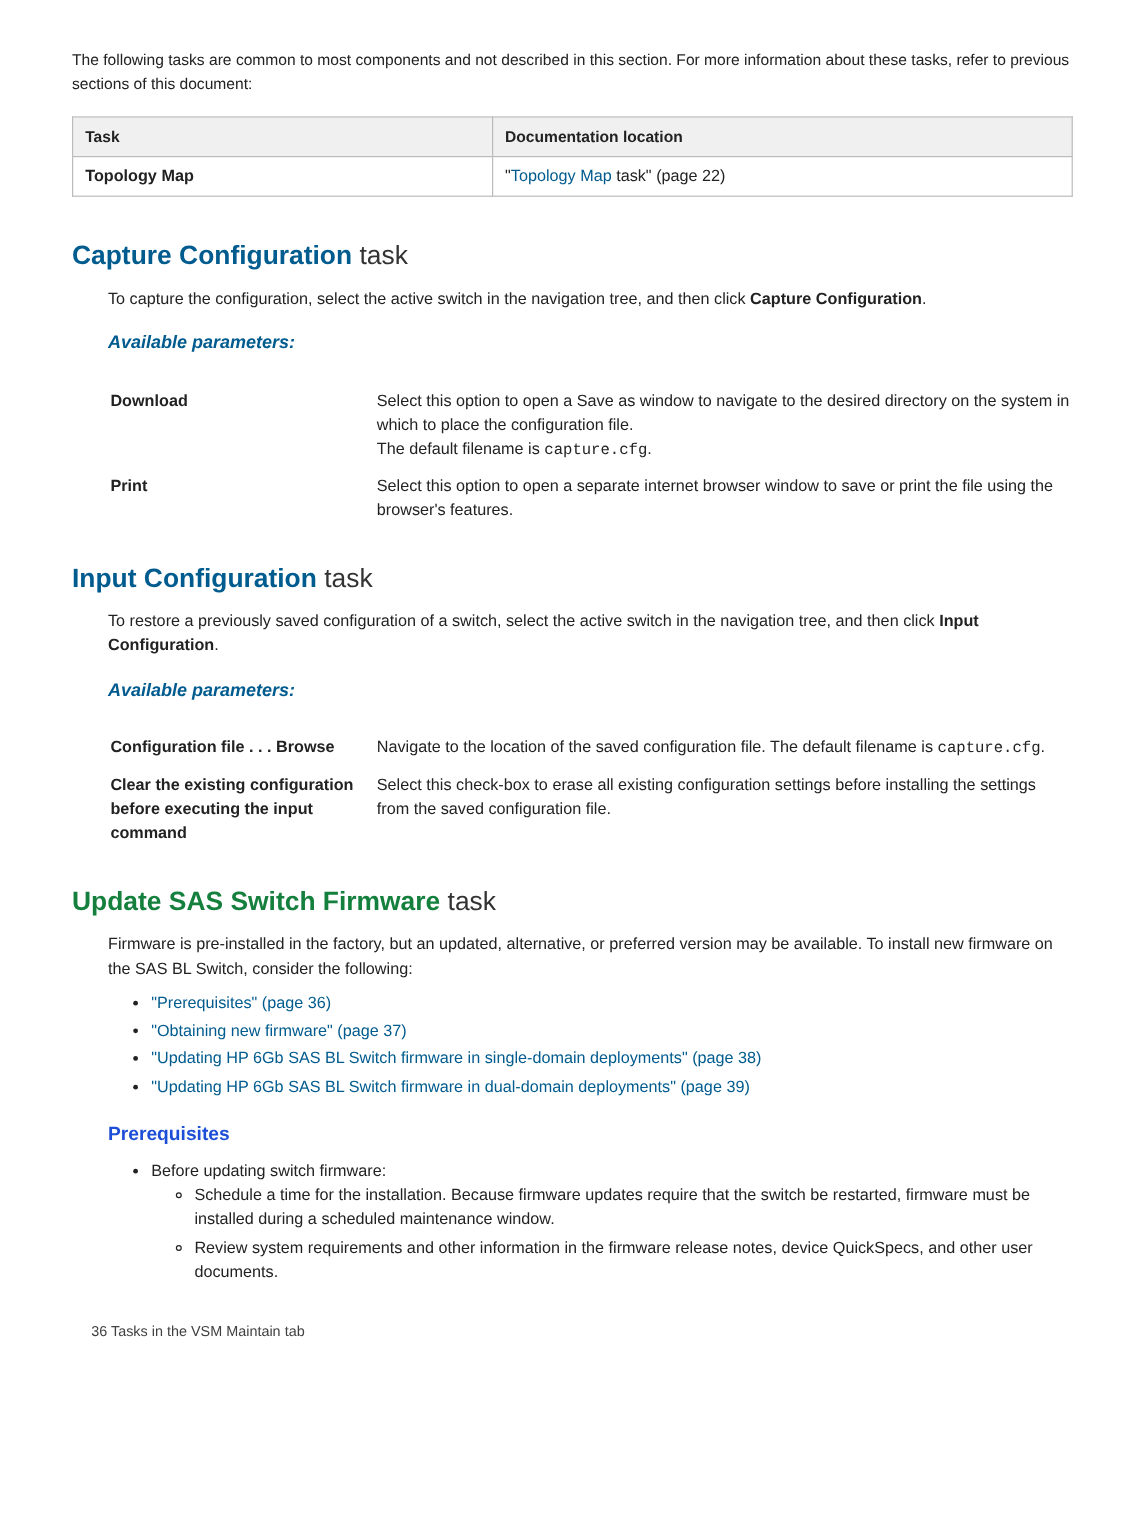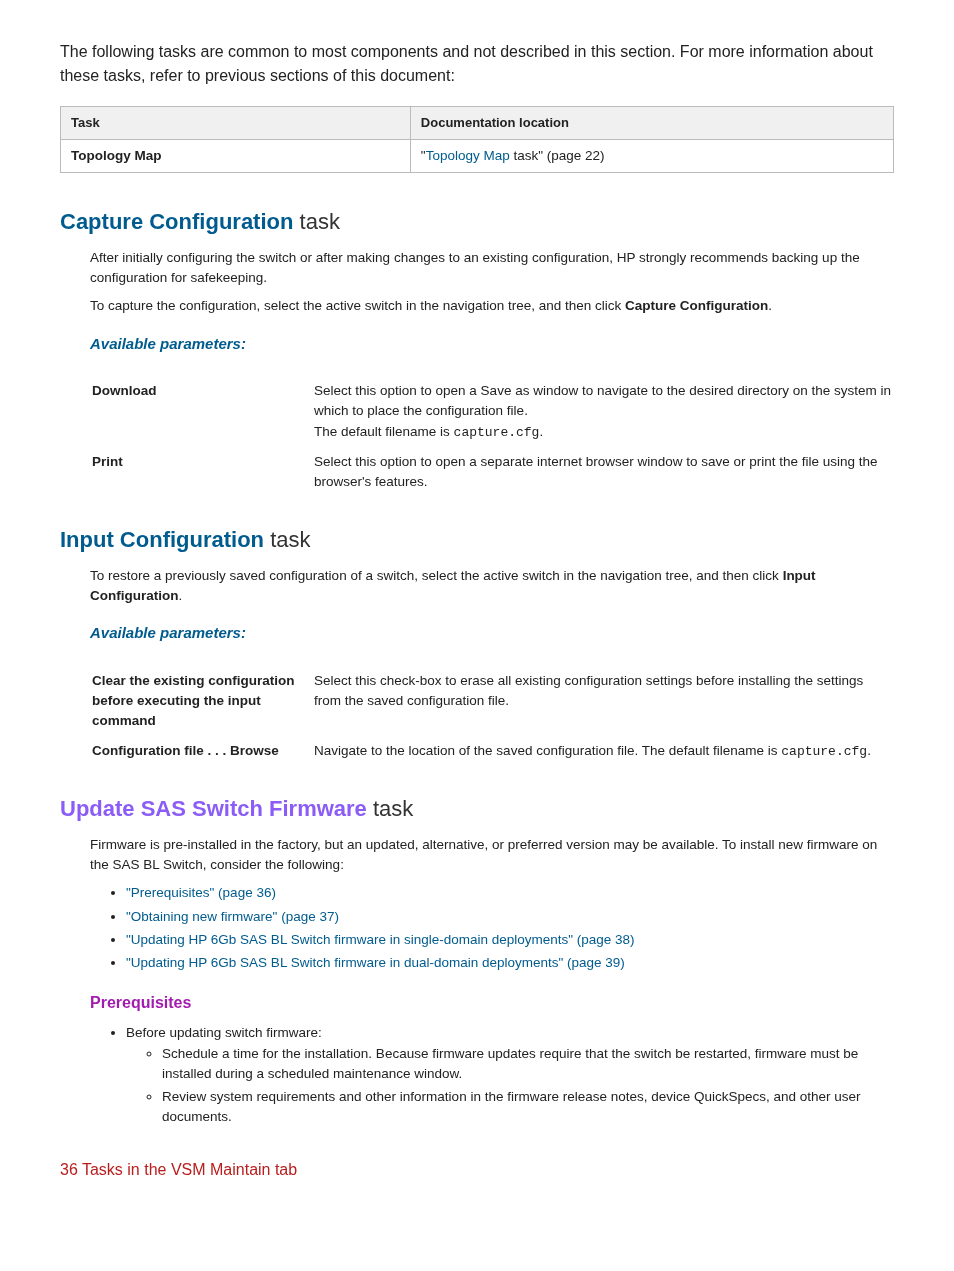--- a/index.html
+++ b/index.html
@@ -7,21 +7,21 @@
       font-family: Arial, Helvetica, sans-serif;
       font-size: 13.5px;
       color: #222;
       background: #fff;
       padding: 40px 60px 40px 60px;
       line-height: 1.5;
     }
     .intro-text {
       margin-bottom: 18px;
       color: #222;
-      font-size: 16px;
+      font-size: 13px;
     }
     
     .task-table {
       width: 100%;
       border-collapse: collapse;
       margin-bottom: 32px;
       font-size: 13.5px;
     }
     .task-table th {
       background: #f0f0f0;
@@ -105,28 +105,29 @@
       list-style: circle;
       padding-left: 36px;
       margin-top: 0;
     }
     .subbullet-list li {
       margin-bottom: 3px;
     }
     .prerequisites-heading {
       font-size: 16px;
       font-weight: bold;
-      color: #a21caf;
+      color: #1d4ed8;
       margin-top: 18px;
       margin-bottom: 8px;
     }
     .page-footer {
       margin-top: 30px;
-      font-size: 16px;
-      color: #b91c1c;
+      font-size: 12px;
+      color: #404040;
+      margin-left: 16px;
     }
     .section-wrapper {
       margin-bottom: 24px;
     }
   </style>
 </head>
 <body>
 
 <p class="intro-text">The following tasks are common to most components and not described in this section. For more information about these tasks, refer to previous sections of this document:</p>
 
@@ -143,21 +144,20 @@
       <td>"<a href="#">Topology Map</a> task" (page 22)</td>
     </tr>
   </tbody>
 </table>
 
 <div class="section-wrapper">
   <h2 class="section-heading">
     <span style="color:#005b8e;font-weight:bold;">Capture Configuration</span><span style="color:#333;font-weight:normal;font-size:22px;"> task</span>
   </h2>
   <div class="section-body">
-    <p>After initially configuring the switch or after making changes to an existing configuration, HP strongly recommends backing up the configuration for safekeeping.</p>
     <p>
       <span>To capture the configuration, select the active switch in the navigation tree, and then click </span><strong>Capture Configuration</strong><span>.</span>
     </p>
     <h3 class="subsection-heading">Available parameters:</h3>
     <table class="param-table">
       <tbody>
         <tr>
           <td class="param-name">Download</td>
           <td class="param-desc">
             Select this option to open a Save as window to navigate to the desired directory on the system in which to place the configuration file.<br>
@@ -180,39 +180,39 @@
     <span style="color:#005b8e;font-weight:bold;">Input Configuration</span><span style="color:#333;font-weight:normal;font-size:22px;"> task</span>
   </h2>
   <div class="section-body">
     <p>
       <span>To restore a previously saved configuration of a switch, select the active switch in the navigation tree, and then click </span><strong>Input Configuration</strong><span>.</span>
     </p>
     <h3 class="subsection-heading">Available parameters:</h3>
     <table class="param-table">
       <tbody>
         <tr>
+          <td class="param-name">Configuration file . . . Browse</td>
+          <td class="param-desc">
+            Navigate to the location of the saved configuration file. The default filename is <code>capture.cfg</code>.
+          </td>
+        </tr>
+        <tr>
           <td class="param-name" style="white-space:normal;">Clear the existing configuration<br>before executing the input command</td>
           <td class="param-desc">
             Select this check-box to erase all existing configuration settings before installing the settings from the saved configuration file.
-          </td>
-        </tr>
-        <tr>
-          <td class="param-name">Configuration file . . . Browse</td>
-          <td class="param-desc">
-            Navigate to the location of the saved configuration file. The default filename is <code>capture.cfg</code>.
           </td>
         </tr>
       </tbody>
     </table>
   </div>
 </div>
 
 <div class="section-wrapper">
   <h2 class="section-heading">
-    <span style="color:#8b5cf6;font-weight:bold;">Update SAS Switch Firmware</span><span style="color:#333;font-weight:normal;font-size:22px;"> task</span>
+    <span style="color:#15803d;font-weight:bold;">Update SAS Switch Firmware</span><span style="color:#333;font-weight:normal;font-size:22px;"> task</span>
   </h2>
   <div class="section-body">
     <p>Firmware is pre-installed in the factory, but an updated, alternative, or preferred version may be available. To install new firmware on the SAS BL Switch, consider the following:</p>
     <ul class="bullet-list">
       <li><a href="#">"Prerequisites" (page 36)</a></li>
       <li><a href="#">"Obtaining new firmware" (page 37)</a></li>
       <li><a href="#">"Updating HP 6Gb SAS BL Switch firmware in single-domain deployments" (page 38)</a></li>
       <li><a href="#">"Updating HP 6Gb SAS BL Switch firmware in dual-domain deployments" (page 39)</a></li>
     </ul>
     <h3 class="prerequisites-heading">Prerequisites</h3>

